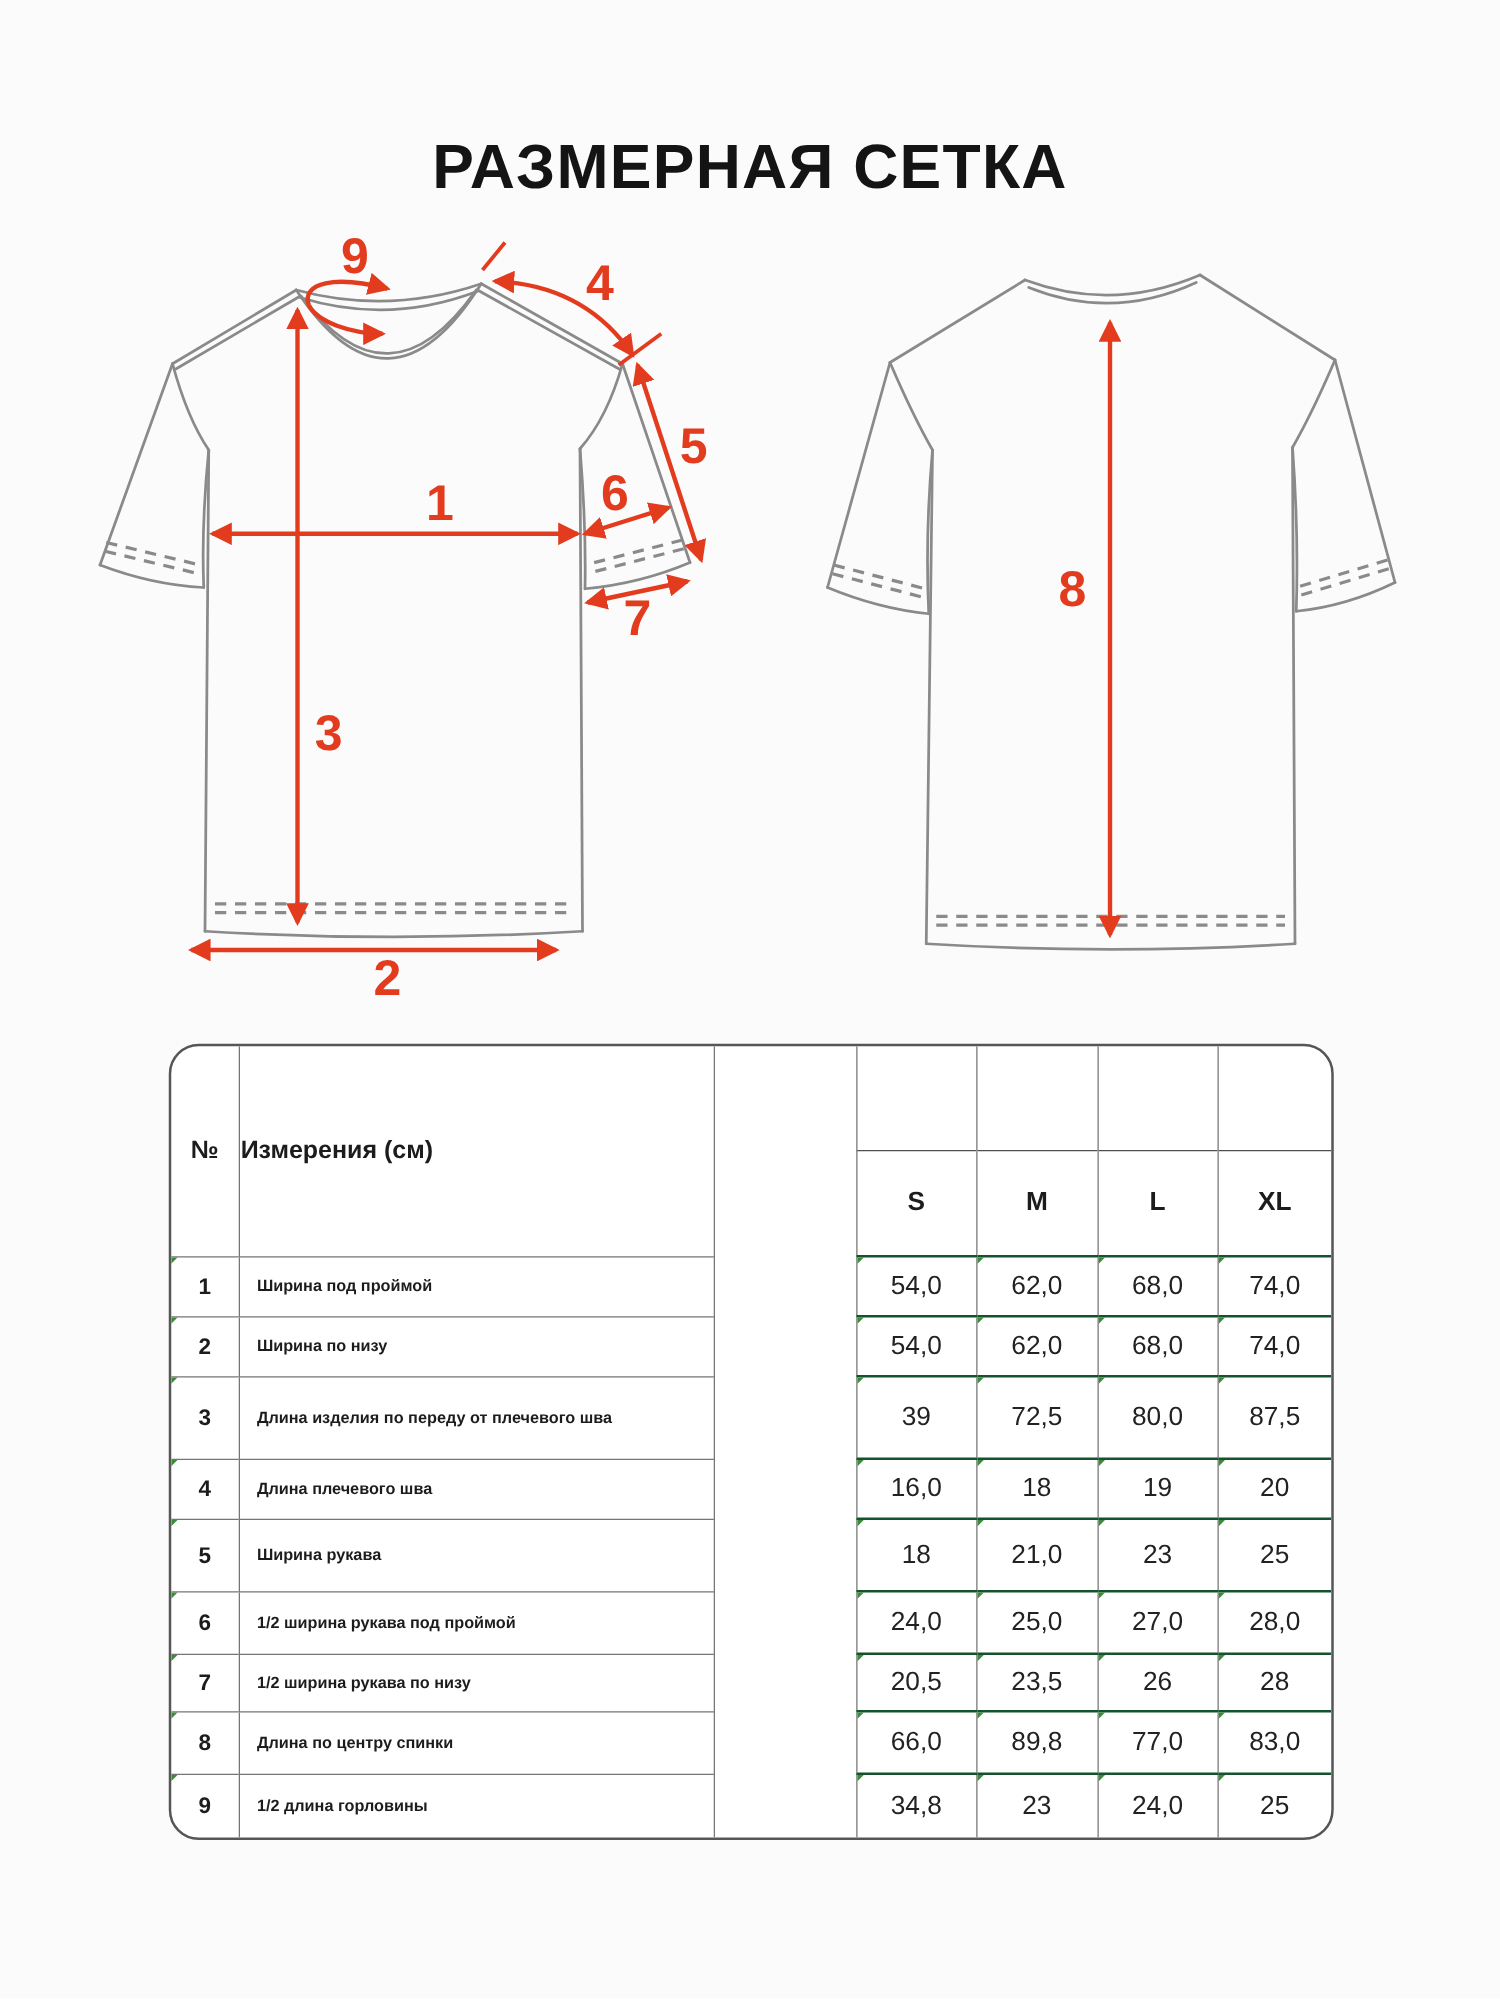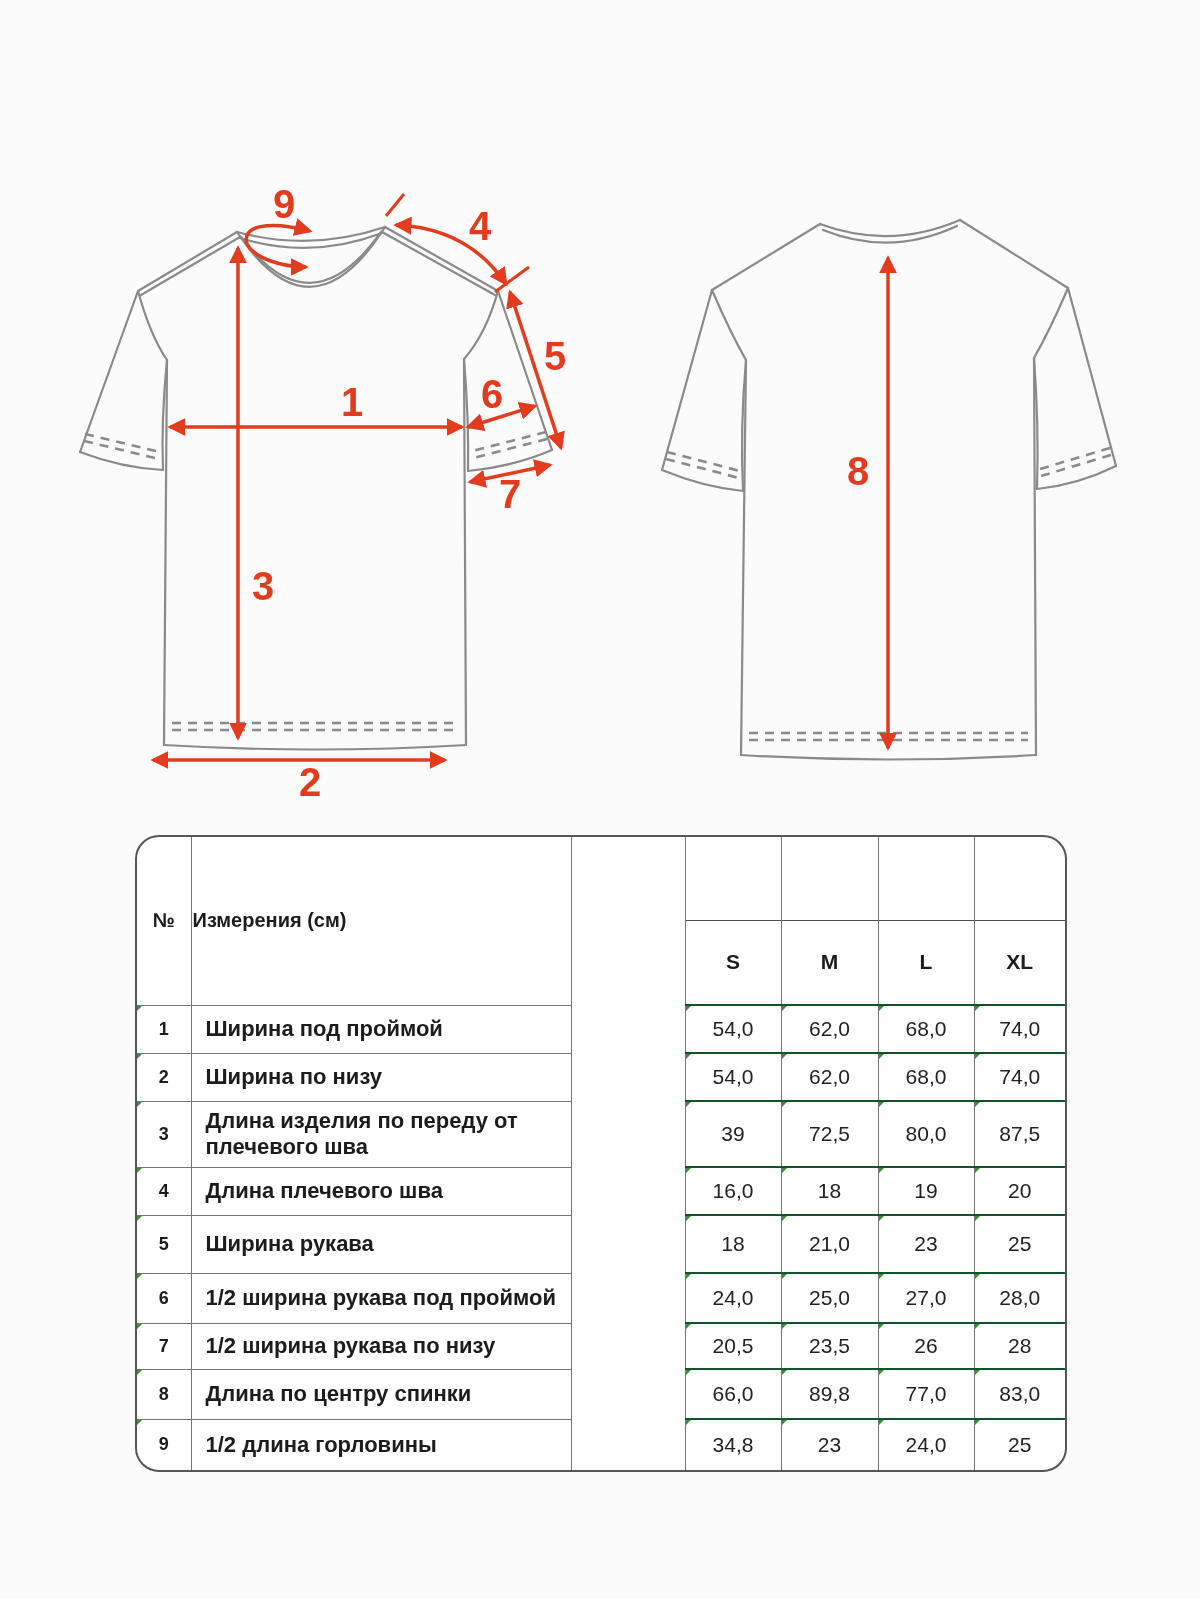--- a/index.html
+++ b/index.html
@@ -84,21 +84,21 @@
     border-top:1px solid #757575;
     border-right:1px solid #757575;
     text-align:center;
     font-weight:700;
     font-size:18px;
   }
   tr.data td.rlabel{
     border-top:1px solid #757575;
     text-align:left;
     font-weight:700;
-    font-size:22px;
+    font-size:13px;
     line-height:1.18;
     padding:2px 12px 2px 14px;
   }
   tr.data td.rval{
     border-top:2px solid #14532d;
     text-align:center;
     font-weight:400;
     font-size:21px;
     color:#222;
   }
@@ -110,20 +110,21 @@
     width:0; height:0;
     border-top:5px solid #3a8c3a;
     border-right:5px solid transparent;
   }
 </style>
 </head>
 <body>
 
 <div class="canvas">
 
+  <div class="page-title">РАЗМЕРНАЯ СЕТКА</div>
 
   <svg class="diagram" viewBox="0 0 1200 660">
     <defs>
       <marker id="ah" viewBox="0 0 10 10" refX="8.5" refY="5" markerWidth="5.2" markerHeight="5.2" orient="auto-start-reverse">
         <path d="M0,0 L10,5 L0,10 z" fill="#e23b1e"></path>
       </marker>
     </defs>
 
     <g>
 

